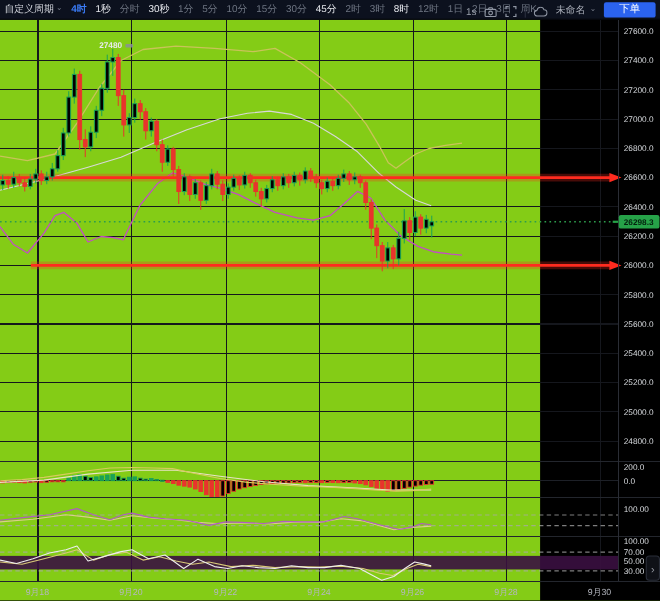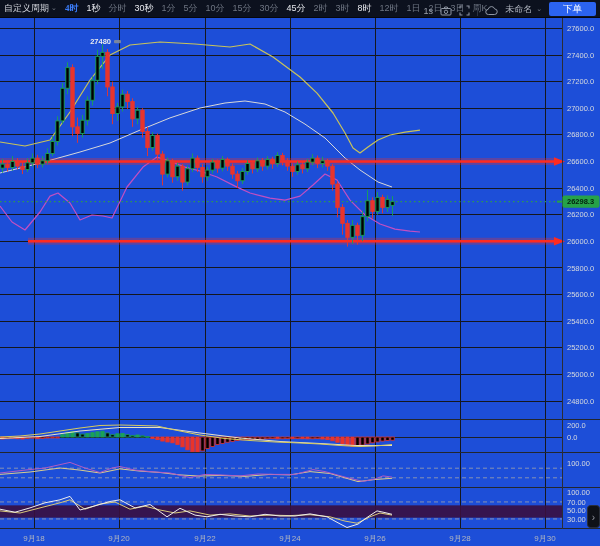--- a/index.html
+++ b/index.html
@@ -1,27 +1,27 @@
 <!DOCTYPE html>
 <html><head>
 <meta charset="utf-8">
 <style>
   html,body{margin:0;padding:0;background:#000;width:600px;height:546px;overflow:hidden;
     font-family:"Liberation Sans",sans-serif;-webkit-font-smoothing:antialiased;}
-  #app{position:relative;width:600px;height:546px;background:#1d4ed8;}
+  #app{position:relative;width:491px;height:546px;background:#84cc16;}
   
   #toolbar{position:absolute;left:0;top:0;width:600px;height:18px;background:#0c111e;
     display:flex;align-items:center;box-sizing:border-box;padding:0 4px;border-bottom:1px solid #05070c;}
   .tb-left{display:flex;align-items:center;gap:8px;flex:1;min-width:0;}
   .period-sel{display:flex;align-items:center;gap:2px;color:#d2d5dc;font-size:9px;cursor:pointer;white-space:nowrap;}
   .caret{color:#767c88;font-size:7px;line-height:1;transform:translateY(-1px);}
   #tf-list{display:flex;align-items:center;gap:8px;white-space:nowrap;}
   .tf{font-size:9px;color:#6e7582;cursor:pointer;}
   .tf.bright{color:#e7e9ee;font-weight:normal;}
-  .tf.selected{color:#3b7cf7;font-weight:bold;font-family:Liberation Serif, serif;}
+  .tf.selected{color:#3b7cf7;font-weight:bold;}
   .tb-right{display:flex;align-items:flex-end;gap:7px;white-space:nowrap;}
   .speed{color:#9aa0ab;font-size:9px;}
   .icon-btn{display:flex;align-items:center;justify-content:center;cursor:pointer;}
   .tb-divider{width:1px;height:10px;background:#2b3140;}
   .layout-name{color:#aeb3bd;font-size:9px;display:flex;align-items:center;gap:4px;cursor:pointer;}
   .order-btn{background:#2b63f0;color:#fff;border:none;border-radius:2px;font-size:9.5px;
     height:14px;line-height:14px;padding:0 14px;cursor:pointer;font-family:inherit;}
   #chart-svg{position:absolute;left:0;top:0;}
 </style>
 </head>

